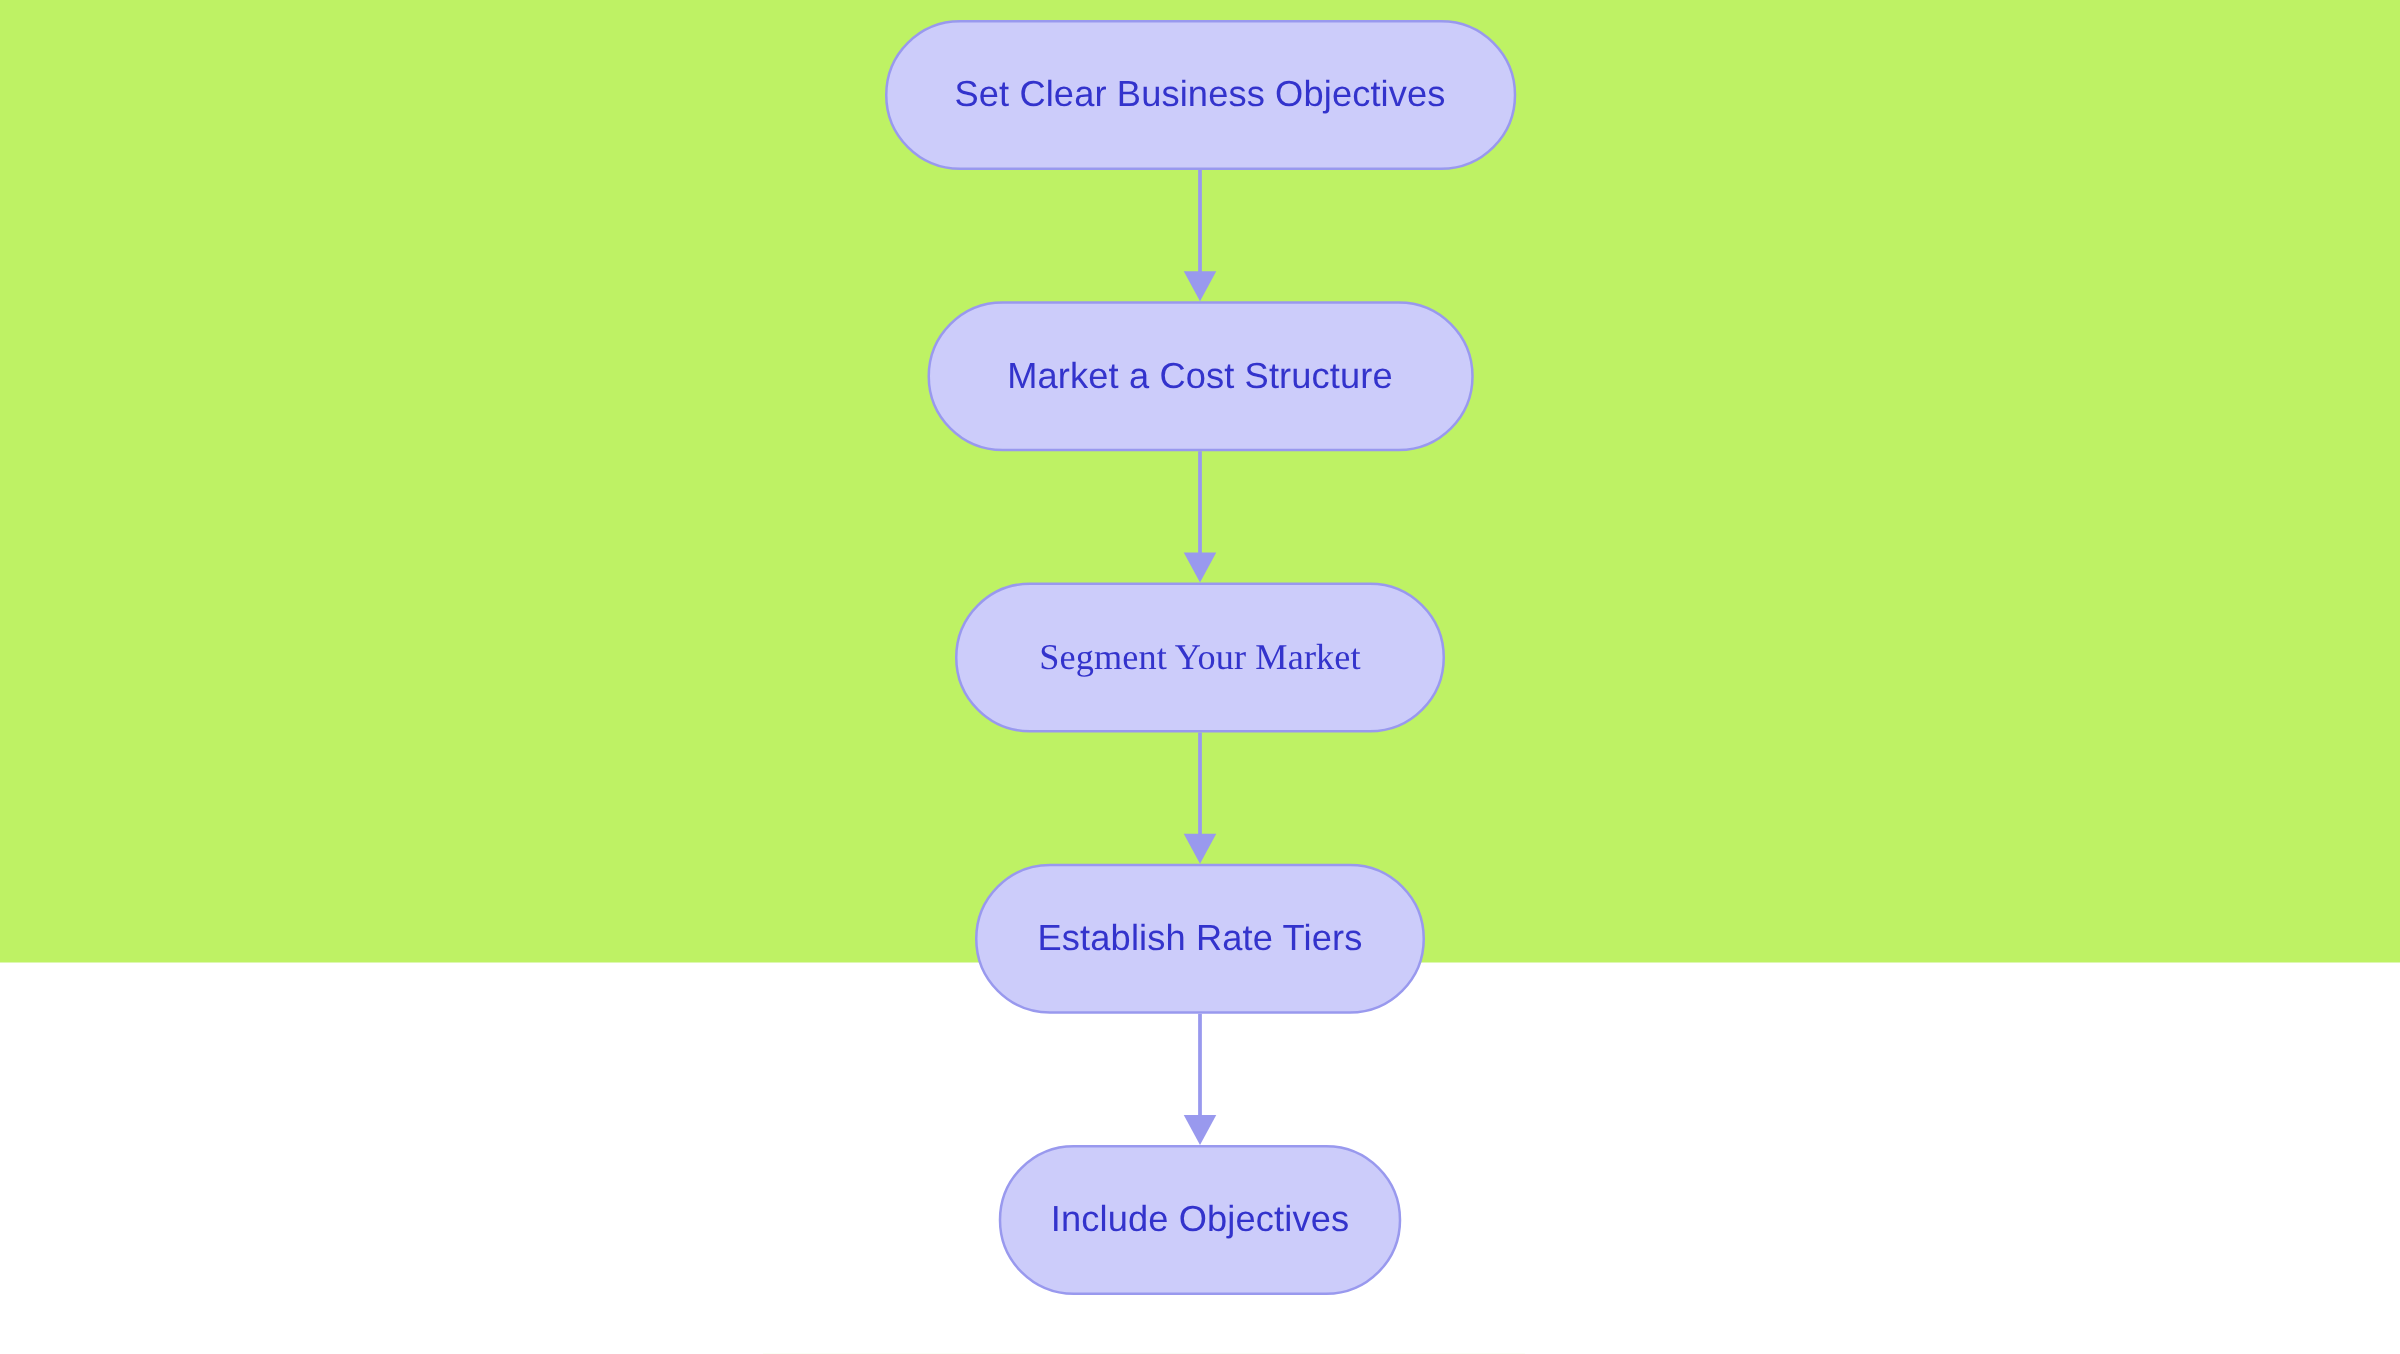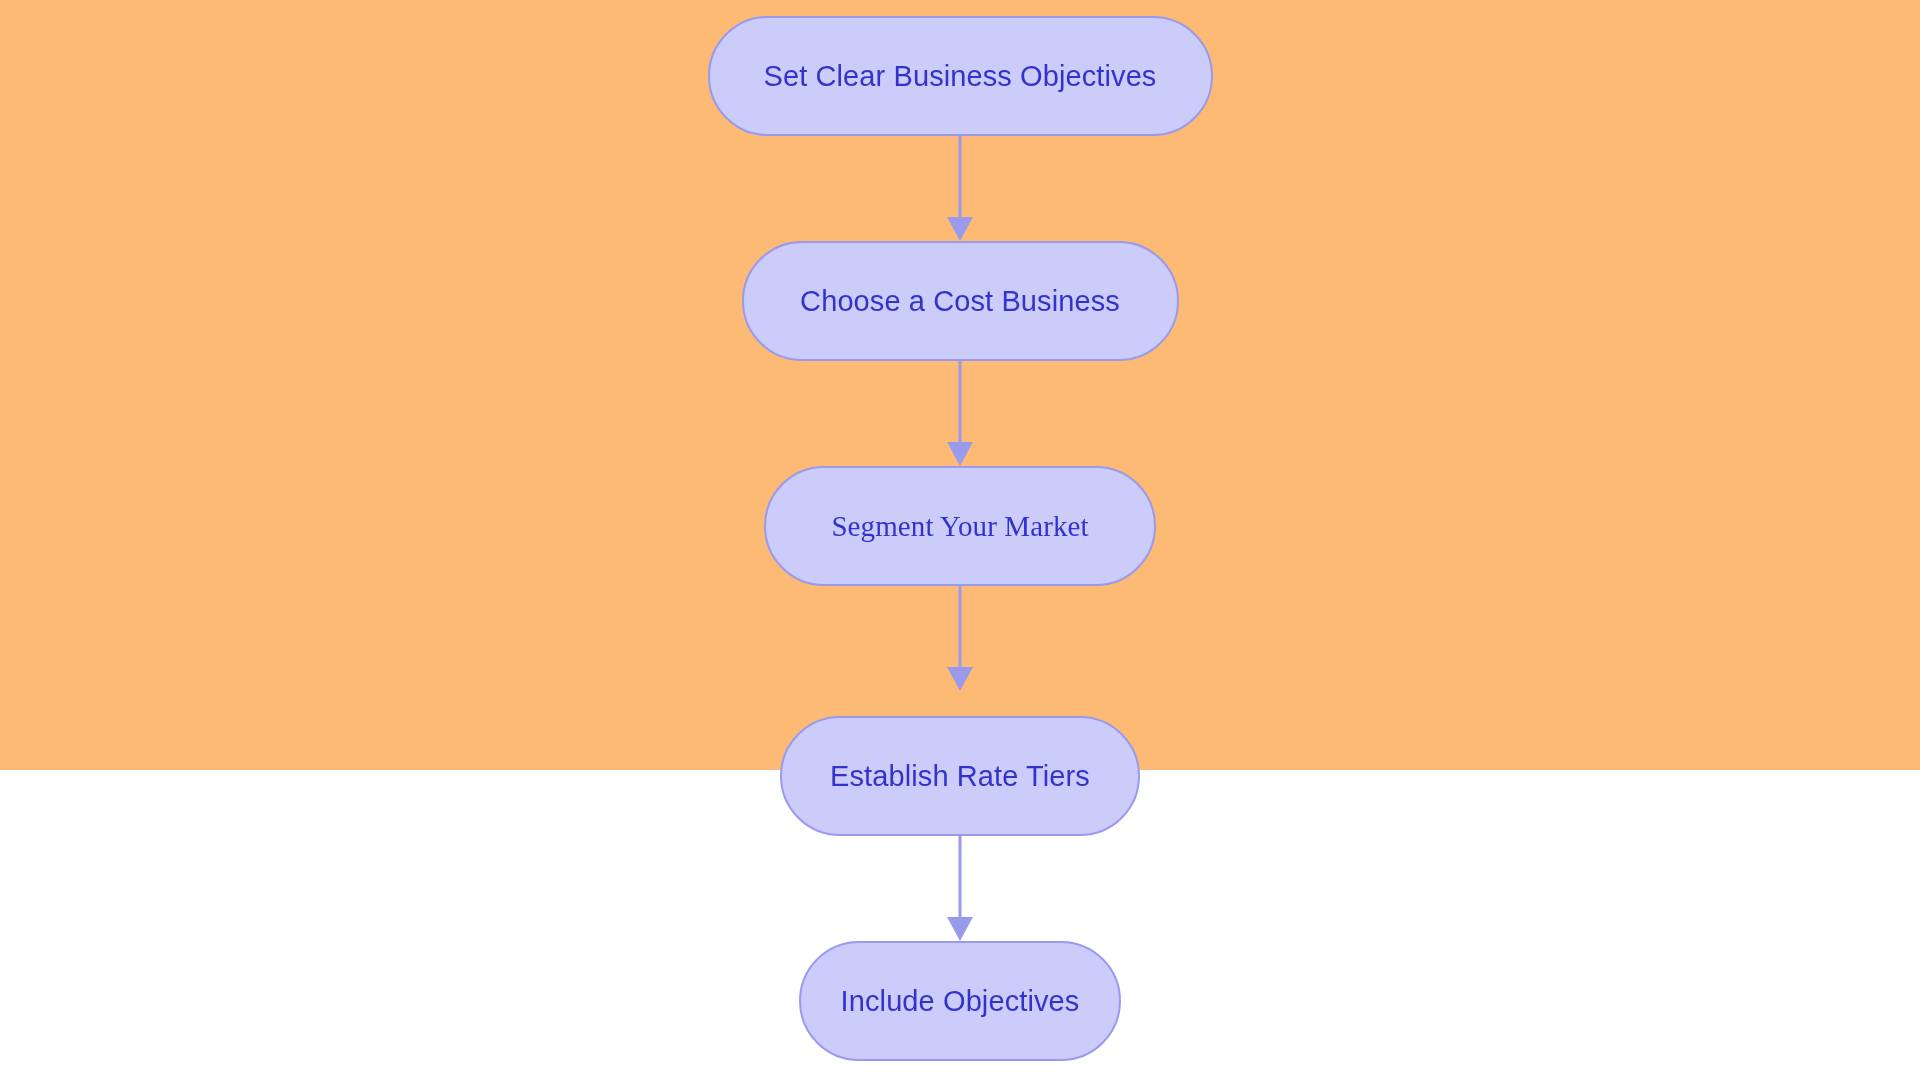--- a/index.html
+++ b/index.html
@@ -13,21 +13,21 @@
   }
 
   body {
     font-family: "Liberation Sans", "DejaVu Sans", sans-serif;
   }
 
   #flow-canvas {
     position: relative;
     width: 1920px;
     height: 770px;
-    background: #fdba74;
+    background: #bef264;
   }
 
   .flow-column {
     position: absolute;
     left: 0;
     top: 0;
     width: 1920px;
     height: 1083px;
     display: flex;
     flex-direction: column;
@@ -52,21 +52,21 @@
     font-weight: 400;
     letter-spacing: 0.1px;
     line-height: 1;
     white-space: nowrap;
     text-align: center;
   }
 
   .node-1 { width: 505px; }
   .node-2 { width: 437px; }
   .node-3 { width: 392px; font-family: Liberation Serif, serif; }
-  .node-4 { width: 360px; margin-top: 25px; }
+  .node-4 { width: 360px; }
   .node-5 { width: 322px; }
 
   .connector {
     position: relative;
     width: 30px;
     height: 105px;
     flex: 0 0 auto;
   }
 
   .connector-line {
@@ -104,21 +104,21 @@
     <div class="node node-1">
       <span class="node-label">Set Clear Business Objectives</span>
     </div>
 
     <div class="connector">
       <div class="connector-line"></div>
       <div class="connector-arrowhead"></div>
     </div>
 
     <div class="node node-2">
-      <span class="node-label">Choose a Cost Business</span>
+      <span class="node-label">Market a Cost Structure</span>
     </div>
 
     <div class="connector">
       <div class="connector-line"></div>
       <div class="connector-arrowhead"></div>
     </div>
 
     <div class="node node-3">
       <span class="node-label">Segment Your Market</span>
     </div>

